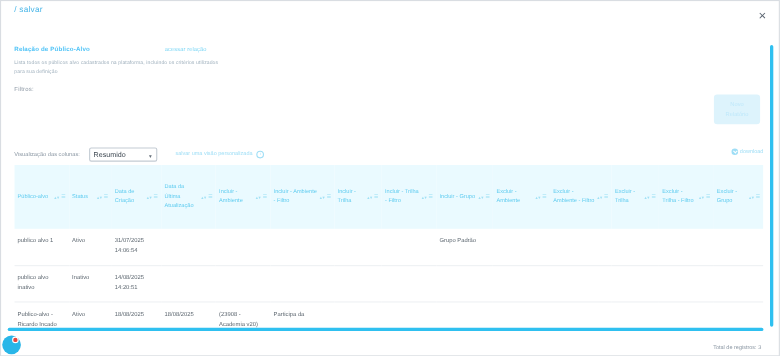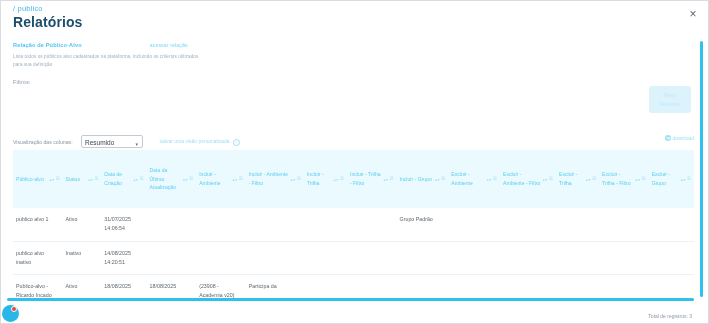--- a/index.html
+++ b/index.html
@@ -161,22 +161,21 @@
   }
 </style>
 </head>
 <body>
 
 <div class="modal">
 
   <button class="close-btn">×</button>
 
   <div class="hdr">
-    <div class="breadcrumb">/ publico</div>
-    <div class="page-title">Relatórios</div>
+    <div class="breadcrumb">/ salvar</div>
   </div>
 
   <div class="section">
     <div class="sec-row">
       <span class="sec-title">Relação de Público-Alvo</span>
       <span class="sec-link">acessar relação</span>
     </div>
     <div class="sec-desc">Lista todos os públicos alvo cadastrados na plataforma, incluindo os critérios utilizados para sua definição</div>
   </div>
 

